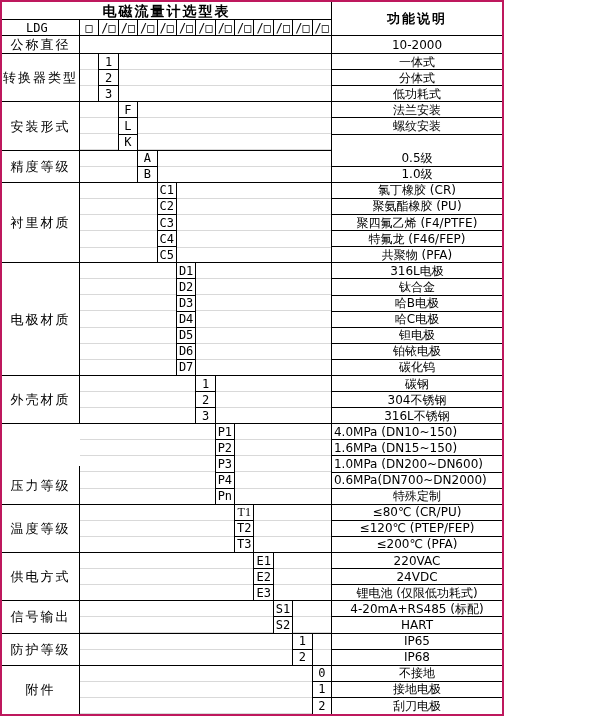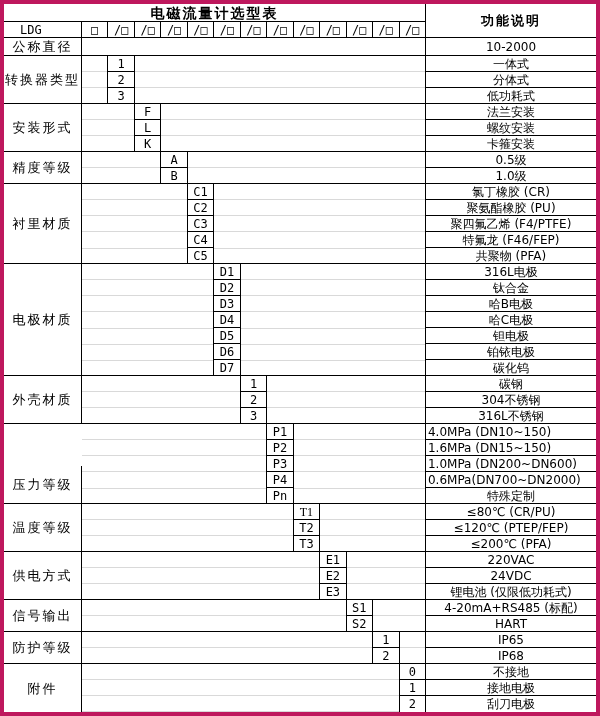--- a/index.html
+++ b/index.html
@@ -1,40 +1,40 @@
 <!DOCTYPE html>
 <html><head>
 <meta charset="utf-8">
 <style>
   html,body{margin:0;padding:0;background:#fff;}
   #grid{
-    width:600px;height:716px;box-sizing:border-box;
+    width:504px;height:716px;box-sizing:border-box;
     display:grid;
     grid-template-columns:78px repeat(13,1fr) 170px;
     grid-template-rows:18px repeat(43,1fr);
-    border:4px solid #be185d;
+    border:2px solid #be185d;
     background:#fff;color:#000;
     font-family:"DejaVu Sans",sans-serif;
     font-size:12px;line-height:1;
   }
   .cell{
     box-sizing:border-box;
     border-right:1px solid #000;
     border-bottom:1px solid #000;
     display:flex;align-items:center;justify-content:center;
     overflow:hidden;white-space:nowrap;
     padding:0 1px;
   }
   .last-col{border-right:none;}
   .last-row{border-bottom:none;}
   .title-cell{font-size:14px;font-weight:600;letter-spacing:2px;}
   .func-header{font-size:13px;font-weight:600;letter-spacing:2px;}
   .cat{letter-spacing:2px;font-size:13px;}
   .mono{font-family:"DejaVu Sans Mono",monospace;}
-  .pad-left{justify-content:flex-start;padding-left:16px;}
+  .pad-left{justify-content:flex-start;padding-left:24px;}
   .left{justify-content:flex-start;padding-left:2px;}
   .lines{background:repeating-linear-gradient(180deg,transparent 0,transparent 15.14px,#d9d9d9 15.14px,#d9d9d9 16.14px);}
 </style>
 </head>
 <body>
 
 <div id="grid">
     <div class="cell title-cell" style="grid-area: 1 / 1 / 2 / 15;">电磁流量计选型表</div>
     <div class="cell func-header last-col" style="grid-area: 1 / 15 / 3 / 16;">功能说明</div>
     <div class="cell mono pad-left" style="grid-area: 2 / 1 / 3 / 2;">LDG</div>
@@ -64,21 +64,20 @@
     <div class="cell mono" style="grid-area: 6 / 3 / 7 / 4;">3</div>
     <div class="cell last-col" style="grid-area: 6 / 15 / 7 / 16;">低功耗式</div>
     <div class="cell lines" style="grid-area: 4 / 4 / 7 / 15;"></div>
     <div class="cell cat" style="grid-area: 7 / 1 / 10 / 2;">安装形式</div>
     <div class="cell lines" style="grid-area: 7 / 2 / 10 / 4;"></div>
     <div class="cell mono" style="grid-area: 7 / 4 / 8 / 5;">F</div>
     <div class="cell last-col" style="grid-area: 7 / 15 / 8 / 16;">法兰安装</div>
     <div class="cell mono" style="grid-area: 8 / 4 / 9 / 5;">L</div>
     <div class="cell last-col" style="grid-area: 8 / 15 / 9 / 16;">螺纹安装</div>
     <div class="cell mono" style="grid-area: 9 / 4 / 10 / 5;">K</div>
-    <div class="cell last-col" style="grid-area: 9 / 15 / 10 / 16;">卡箍安装</div>
     <div class="cell lines" style="grid-area: 7 / 5 / 10 / 15;"></div>
     <div class="cell cat" style="grid-area: 10 / 1 / 12 / 2;">精度等级</div>
     <div class="cell lines" style="grid-area: 10 / 2 / 12 / 5;"></div>
     <div class="cell mono" style="grid-area: 10 / 5 / 11 / 6;">A</div>
     <div class="cell last-col" style="grid-area: 10 / 15 / 11 / 16;">0.5级</div>
     <div class="cell mono" style="grid-area: 11 / 5 / 12 / 6;">B</div>
     <div class="cell last-col" style="grid-area: 11 / 15 / 12 / 16;">1.0级</div>
     <div class="cell lines" style="grid-area: 10 / 6 / 12 / 15;"></div>
     <div class="cell cat" style="grid-area: 12 / 1 / 17 / 2;">衬里材质</div>
     <div class="cell lines" style="grid-area: 12 / 2 / 17 / 6;"></div>

